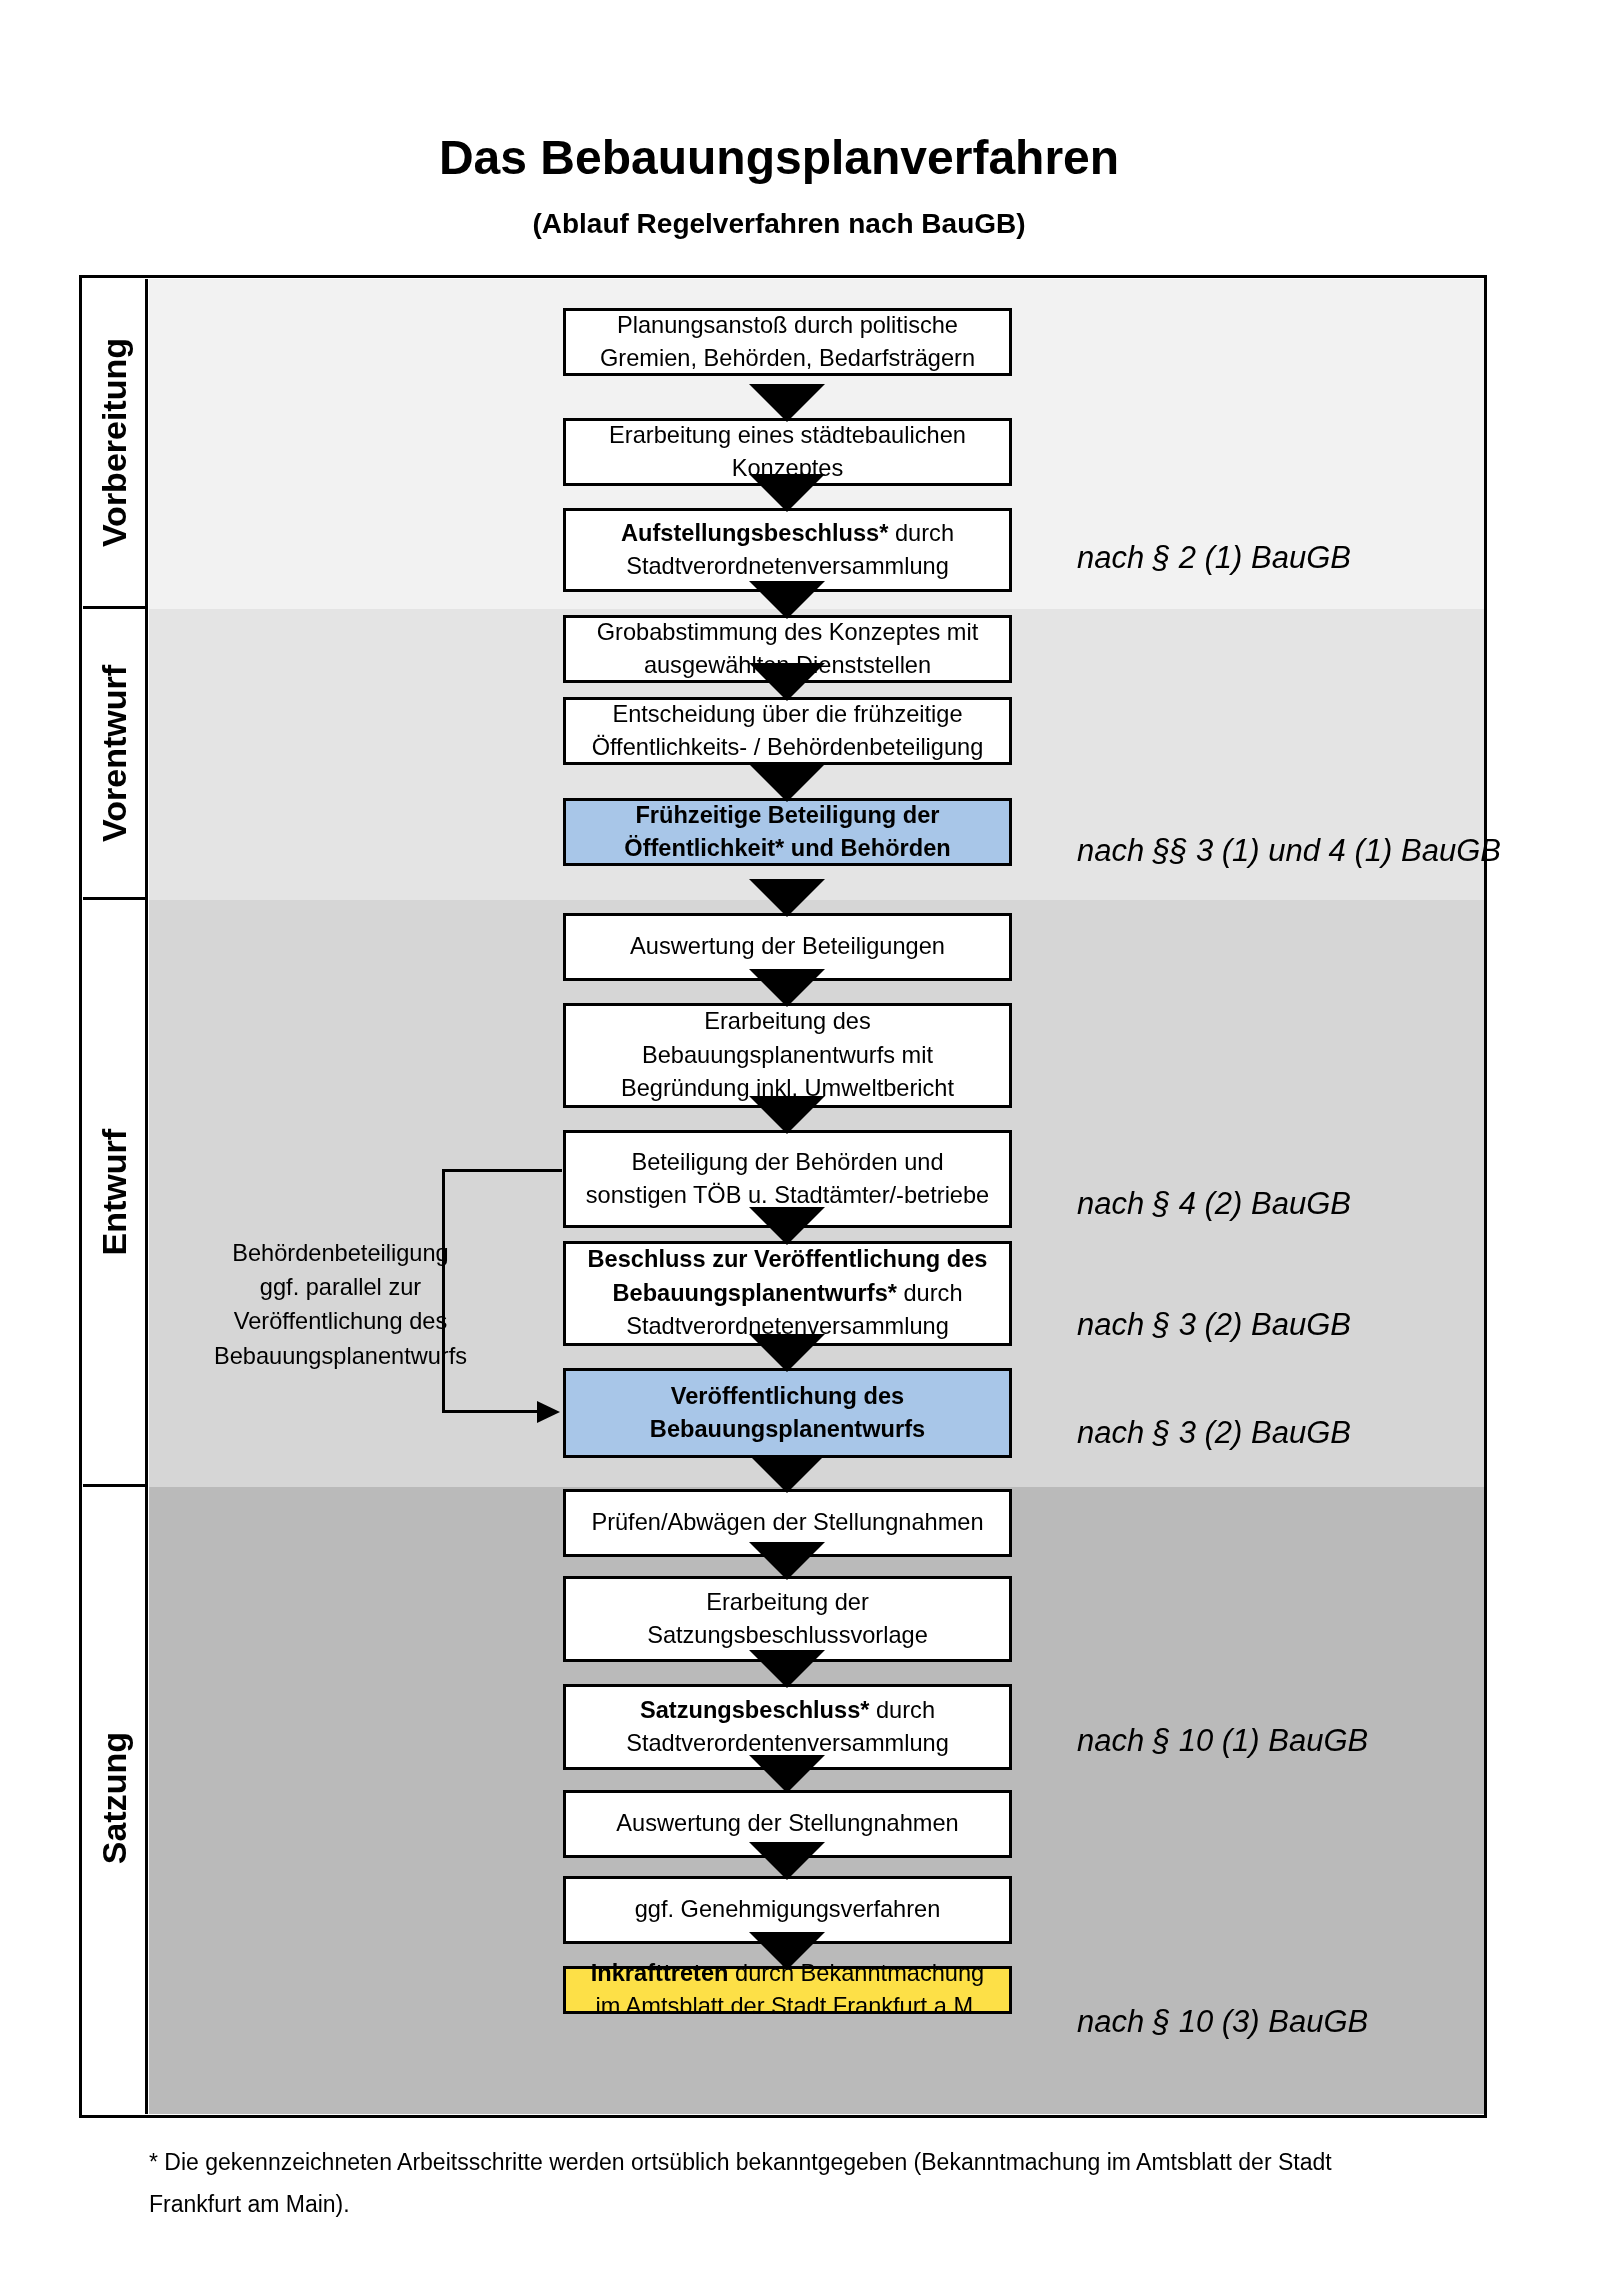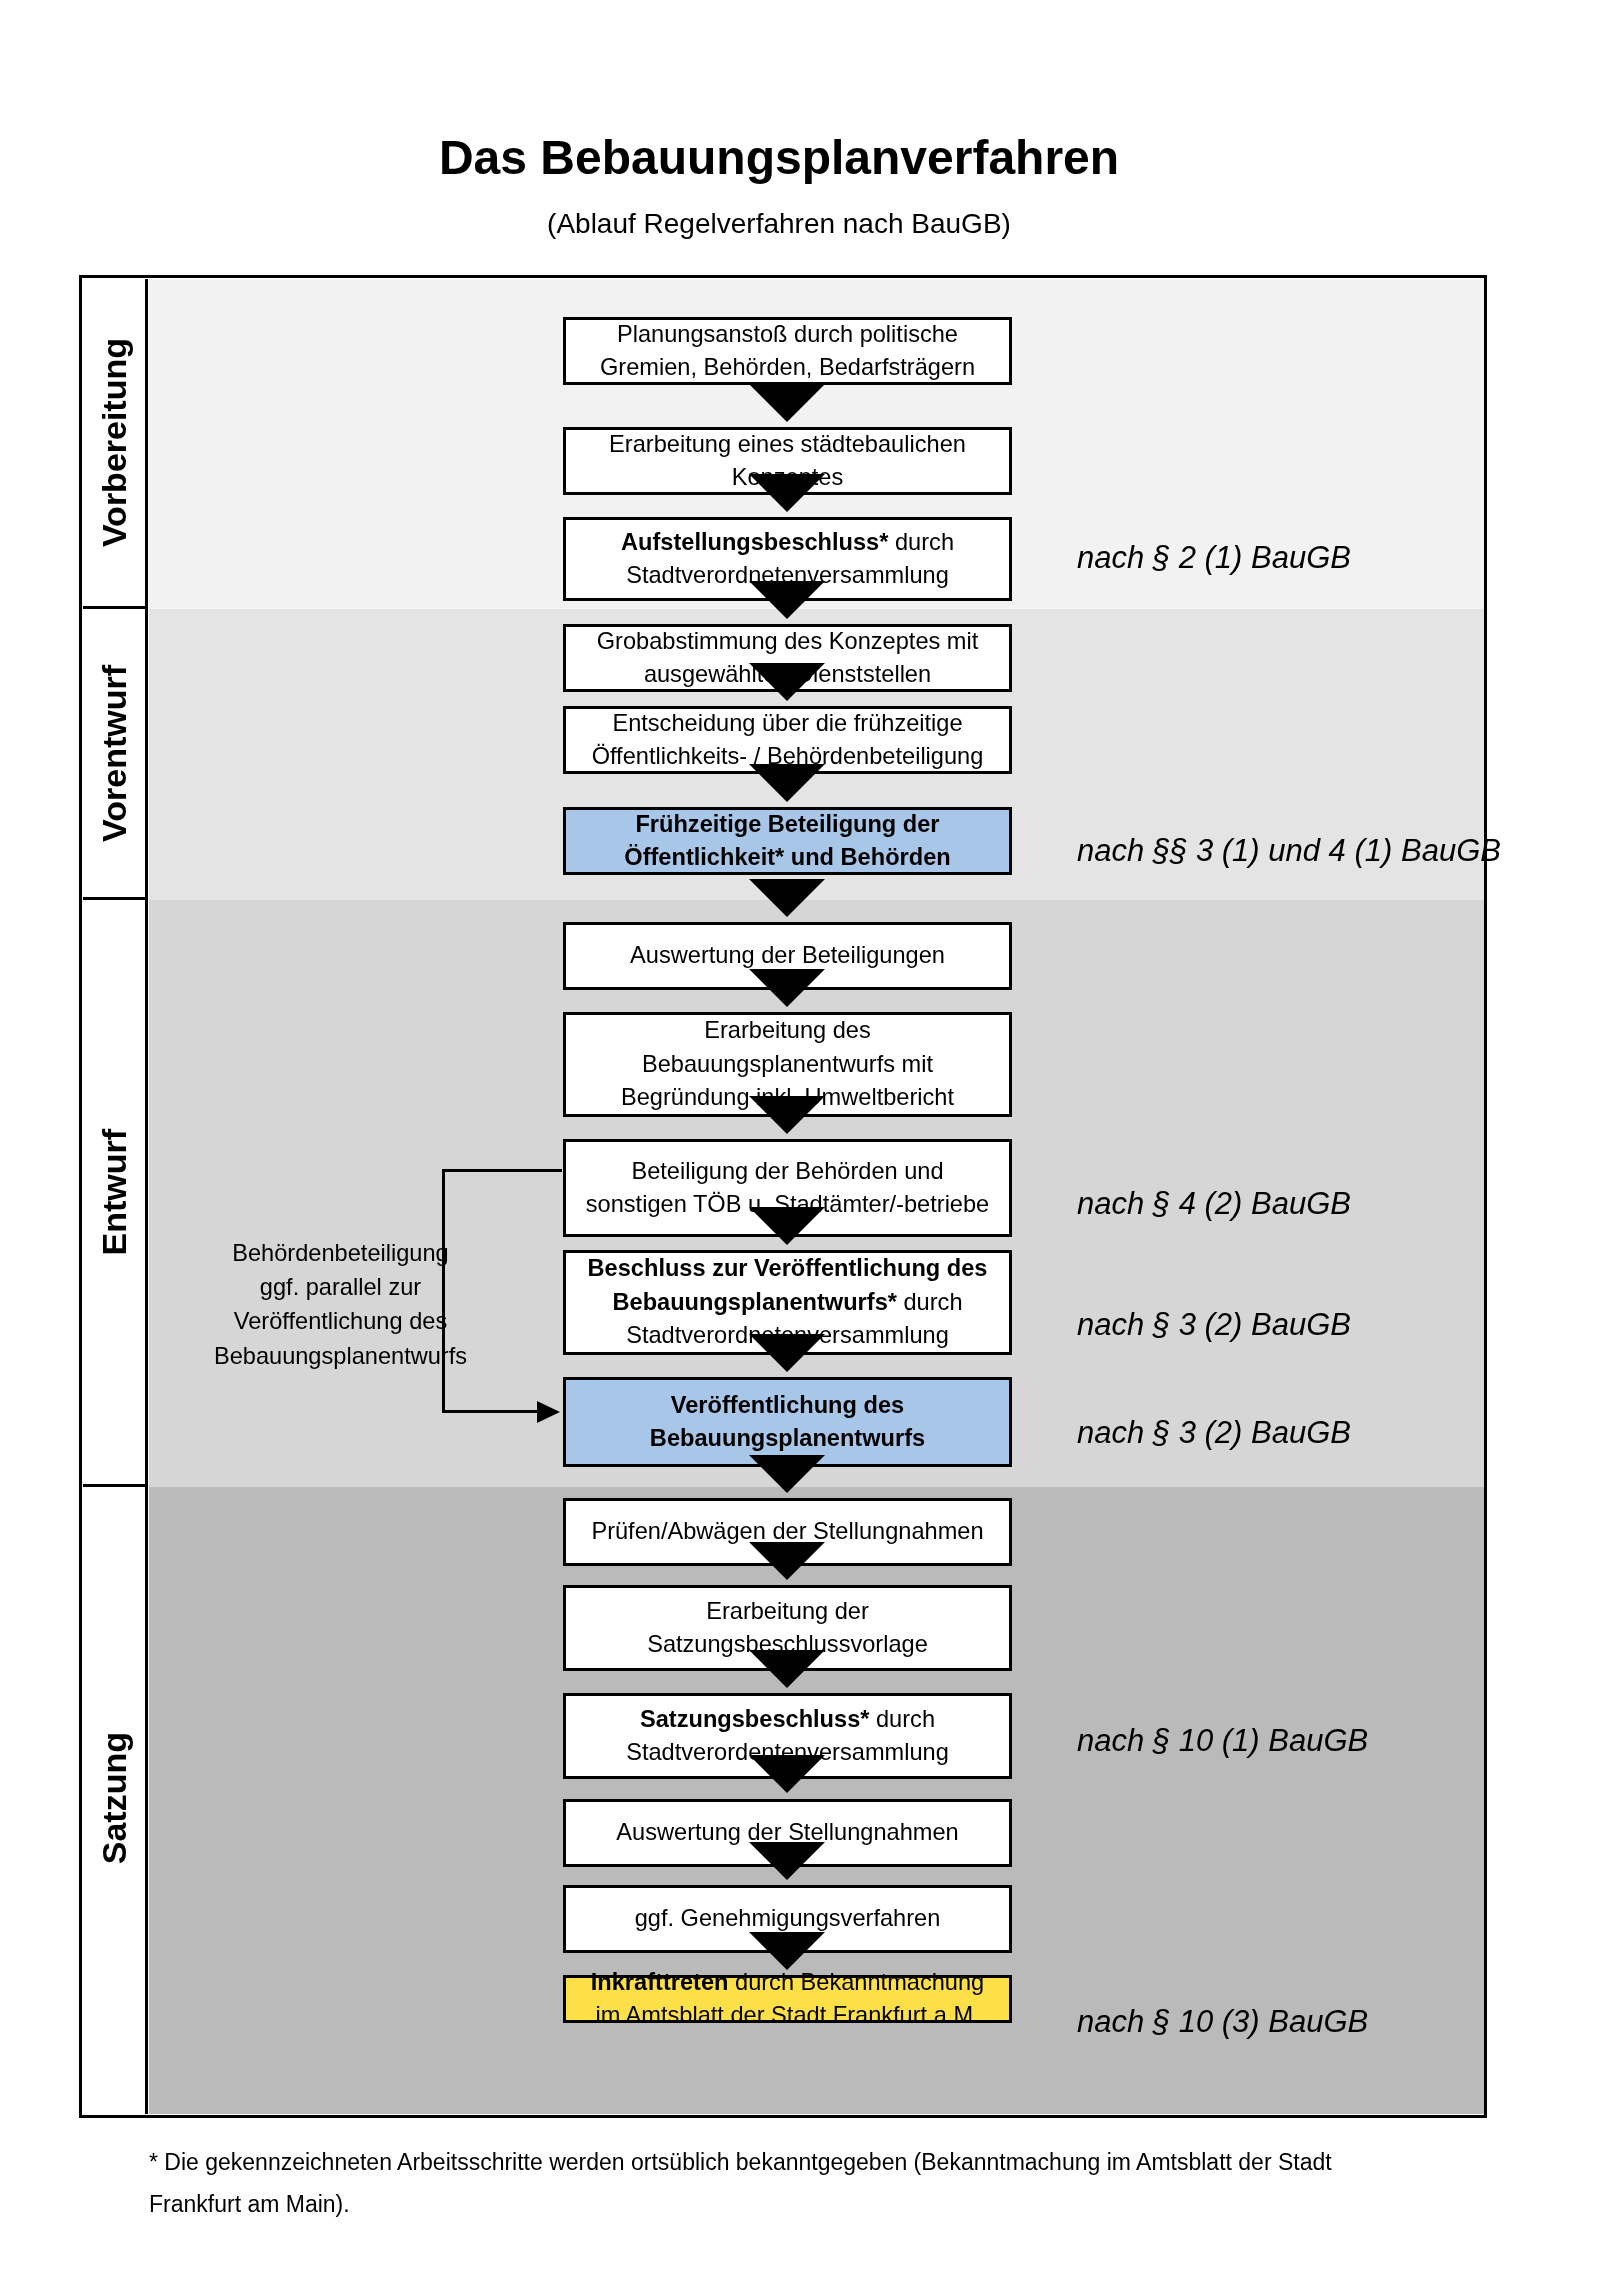--- a/index.html
+++ b/index.html
@@ -2,32 +2,32 @@
 <html style="font-size:10.5px"><head>
 <meta charset="utf-8">
 <style>
   html,body{margin:0;padding:0;}
   body{
     width:1623px;height:2295px;position:relative;background:#ffffff;
     font-family:"Liberation Sans","DejaVu Sans",sans-serif;color:#000;
   }
   .hdr{position:absolute;left:0;top:0;width:1558px;text-align:center;}
   .title{position:absolute;left:0;top:130px;width:100%;font-size:48px;font-weight:bold;letter-spacing:0px;}
-  .subtitle{position:absolute;left:0;top:208px;width:100%;font-size:28px;font-weight:normal;}
+  .subtitle{position:absolute;left:0;top:208px;width:100%;font-size:28px;font-weight:bold;}
   .frame{position:absolute;left:79px;top:275px;width:1408px;height:1843px;border:3.9px solid #000;box-sizing:border-box;}
   .labels{position:absolute;left:83px;top:279px;width:65px;height:1835px;border-right:3.9px solid #000;box-sizing:border-box;background:#fff;}
   .lcell{width:100%;box-sizing:border-box;display:flex;align-items:center;justify-content:center;background:#fff;}
   .lcell.bb{border-bottom:3.9px solid #000;}
   .lcell span{writing-mode:vertical-rl;transform:rotate(180deg);font-size:34px;font-weight:bold;white-space:nowrap;}
   .bands{position:absolute;left:149px;top:279px;width:1335px;height:1835px;}
   .band{width:100%;}
   .fbox{
     position:absolute;left:563px;width:449px;box-sizing:border-box;
     border:3.3px solid #000;background:#ffffff;display:flex;align-items:center;justify-content:center;
-    text-align:center;font-size:23.6px;line-height:1.42;margin-top:9px;
+    text-align:center;font-size:23.6px;line-height:1.42;
   }
   .fbox .txt{white-space:pre-line;width:100%;}
   .fbox .bd{font-weight:bold;}
   .arrow{position:absolute;left:749px;width:0;height:0;border-left:38px solid transparent;border-right:38px solid transparent;border-top:38px solid #000;}
   .lref{position:absolute;left:1077px;height:26px;line-height:26px;font-size:31px;white-space:nowrap;font-style:italic;}
   .note{position:absolute;left:177px;top:1236px;width:327px;text-align:center;font-size:23.6px;line-height:1.45;white-space:pre-line;}
   .seg{position:absolute;background:#000;}
   .ahead{position:absolute;width:0;height:0;border-top:11px solid transparent;border-bottom:11px solid transparent;border-left:23.6px solid #000;}
   .footnote{position:absolute;left:149px;top:2142px;width:1355px;font-size:23px;line-height:1.82;white-space:pre-line;}
 </style>

